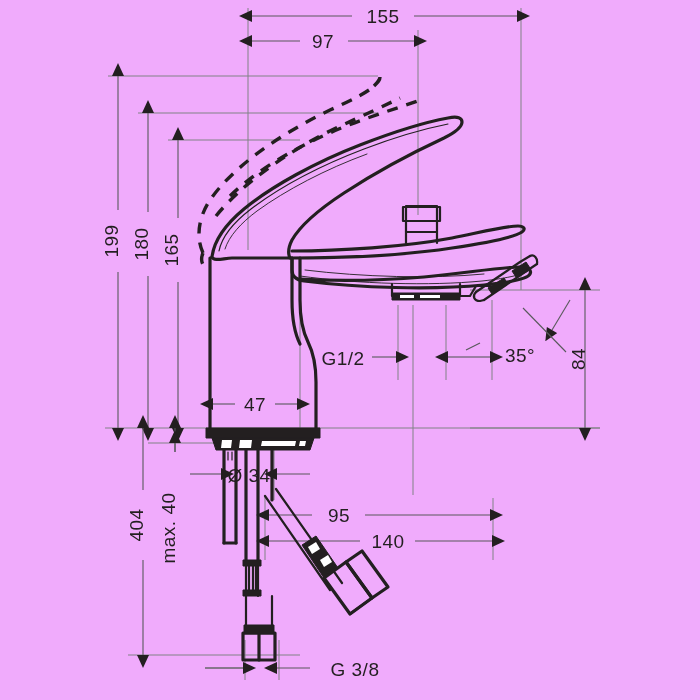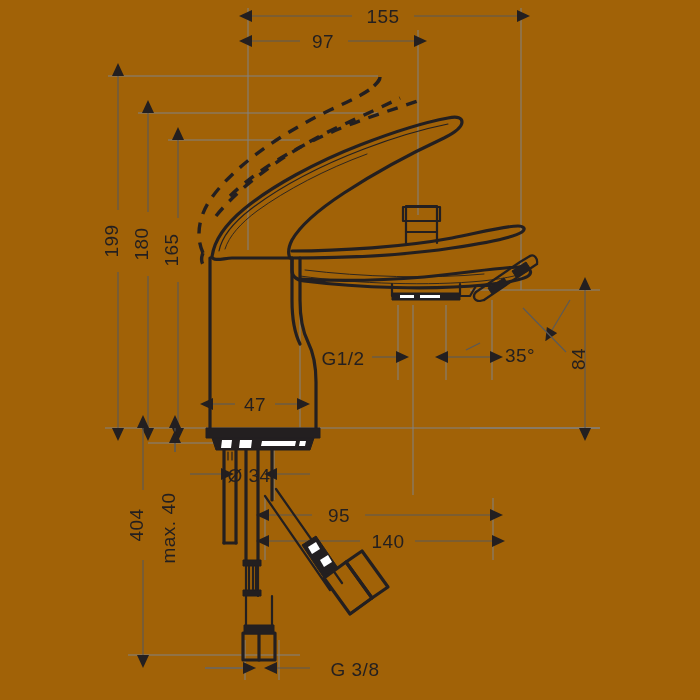--- a/index.html
+++ b/index.html
@@ -7,21 +7,21 @@
     padding: 0;
     background: #ffffff;
   }
   body {
     font-family: "Liberation Sans", sans-serif;
   }
   #drawing-root {
     position: relative;
     width: 700px;
     height: 700px;
-    background: #a16207;
+    background: #f0abfc;
     overflow: hidden;
   }
   #drawing-svg {
     position: absolute;
     top: 0;
     left: 0;
     width: 700px;
     height: 700px;
   }
   .dim-text {

